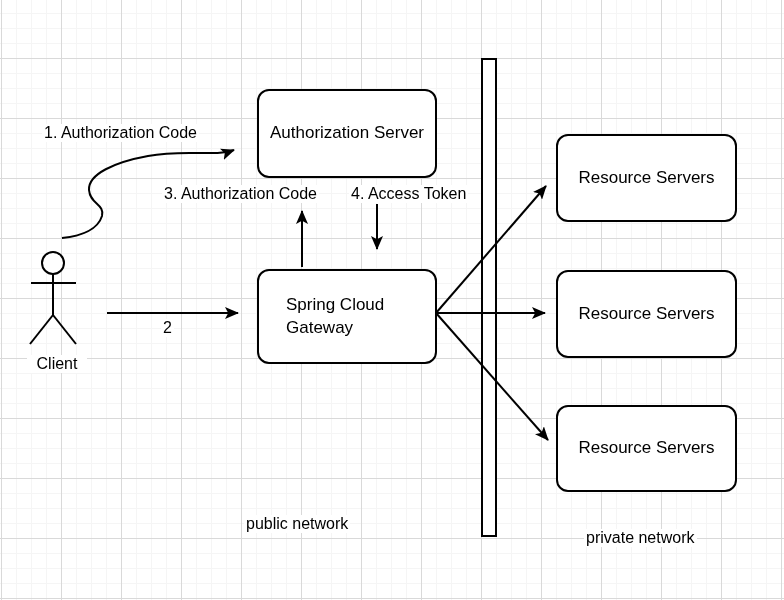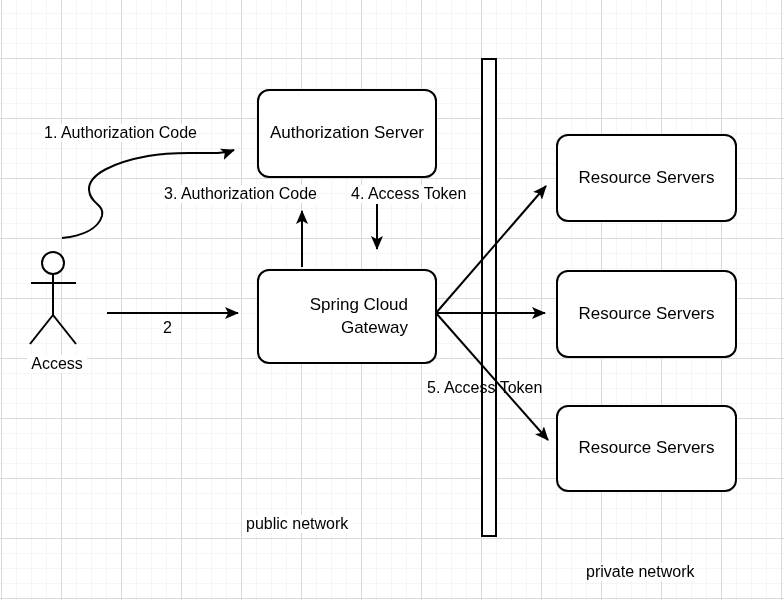--- a/index.html
+++ b/index.html
@@ -28,21 +28,21 @@
   }
   .edge { fill: none; stroke: #000000; stroke-width: 2; }
   .actor { fill: #ffffff; stroke: #000000; stroke-width: 2; }
   .node {
     position: absolute;
     box-sizing: border-box;
     background: #ffffff;
     border: 2px solid #000000;
     border-radius: 12px;
     display: flex; align-items: center; justify-content: center;
-    text-align: right;
+    text-align: left;
     font-size: 17px; line-height: 1.3;
   }
   .lbl {
     position: absolute;
     font-size: 16px; line-height: 1.15;
     white-space: nowrap;
     background: #ffffff;
     padding: 0 2px;
   }
   .lbl.transparent { background: transparent; }
@@ -112,21 +112,20 @@
   </div>
 
   <div class="lbl" style="left:42px; top:124px;">1. Authorization Code</div>
 
   <div class="lbl" style="left:162px; top:185px;">3. Authorization Code</div>
 
   <div class="lbl" style="left:349px; top:185px;">4. Access Token</div>
 
   <div class="lbl" style="left:161px; top:319px;">2</div>
 
-  <div class="lbl transparent" style="left:425px; top:379px;">5. Access Token</div>
 
-  <div class="lbl center" style="left:27px; top:355px; width:56px;">Access</div>
+  <div class="lbl center" style="left:27px; top:355px; width:56px;">Client</div>
 
   <div class="lbl" style="left:244px; top:515px;">public network</div>
 
-  <div class="lbl" style="left:584px; top:529px;margin-top:34px;">private network</div>
+  <div class="lbl" style="left:584px; top:529px;">private network</div>
 
 </div>
 
 </body></html>

